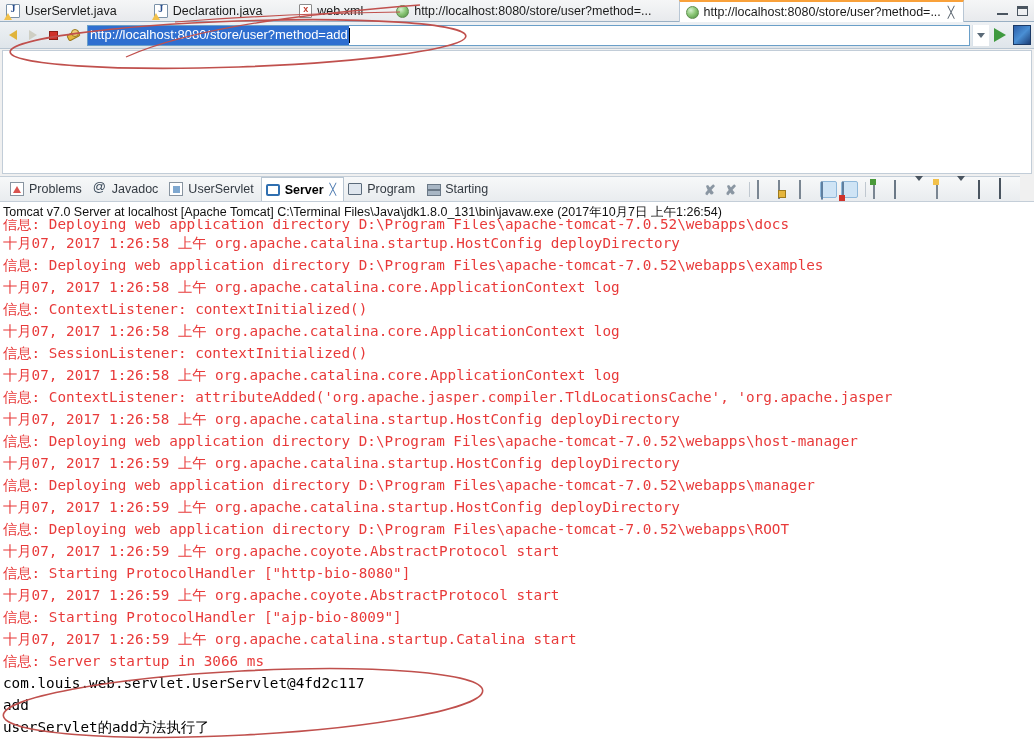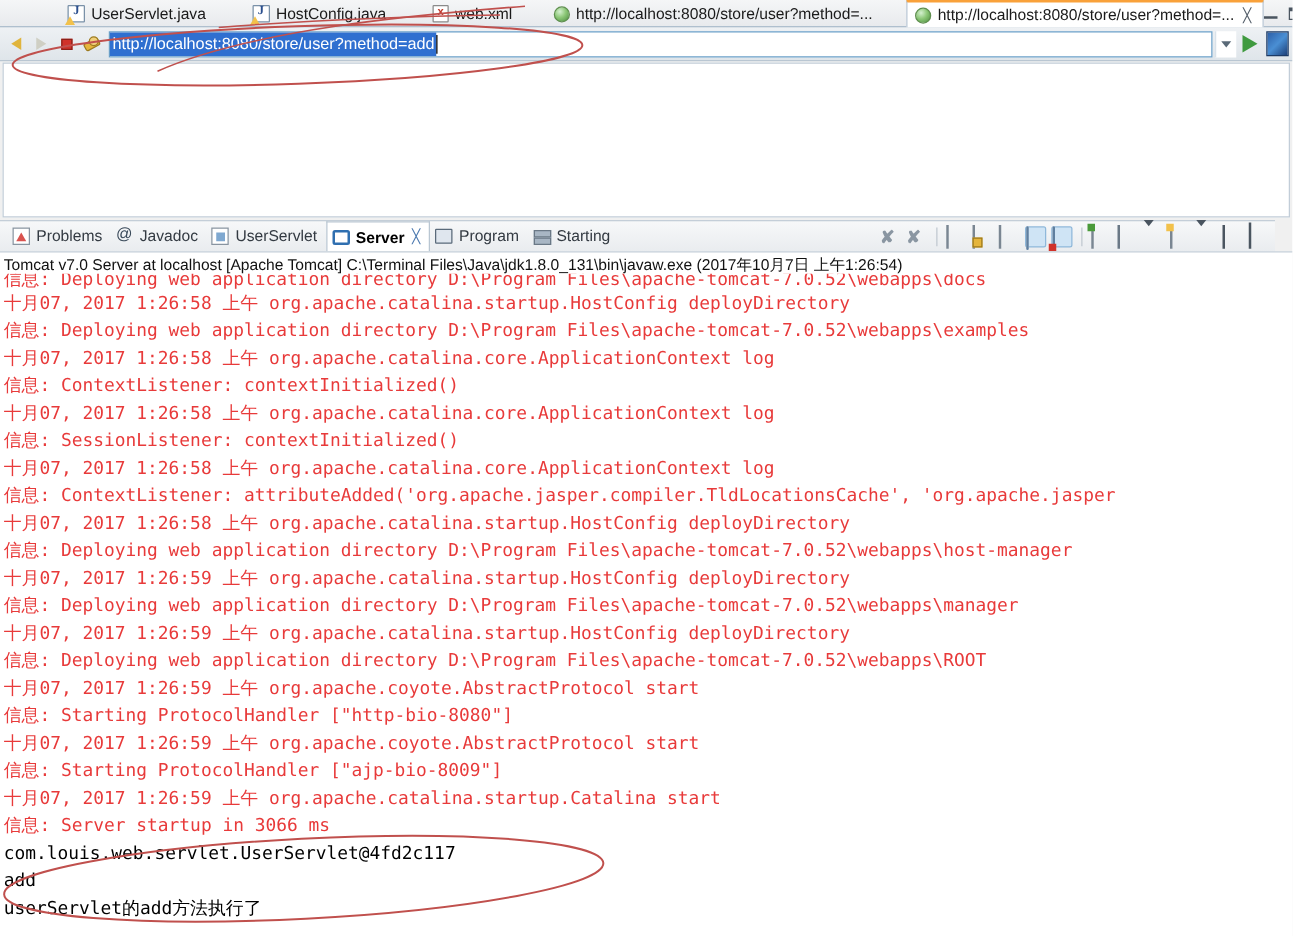--- a/index.html
+++ b/index.html
@@ -15,21 +15,21 @@
     width: 1034px; height: 749px;
     background: #f0f0f0;
   }
 
   
   .tabbar {
     position: absolute; left: 0; top: 0;
     width: 1034px; height: 22px;
     background: linear-gradient(to bottom, #f5f6f7 0%, #e8eaed 100%);
     border-bottom: 1px solid #9ab0c4;
-    display: flex; align-items: stretch; padding-left: 48px;
+    display: flex; align-items: stretch;
   }
   .tab {
     display: flex; align-items: center;
     padding: 0 9px 0 6px;
     height: 22px;
     font-size: 12.5px;
     color: #1a1a1a;
     white-space: nowrap;
     position: relative;
   }
@@ -295,21 +295,21 @@
 
 <div id="app">
 
   <div class="tabbar">
     <div class="tab inactive">
       <span class="ic ic-java"></span>
       <span class="tlabel">UserServlet.java</span>
     </div>
     <div class="tab inactive" style="margin-left:22px;">
       <span class="ic ic-java"></span>
-      <span class="tlabel">HostConfig.java</span>
+      <span class="tlabel">Declaration.java</span>
     </div>
     <div class="tab inactive" style="margin-left:22px;">
       <span class="ic ic-xml"></span>
       <span class="tlabel">web.xml</span>
     </div>
     <div class="tab inactive" style="margin-left:18px;">
       <span class="ic ic-globe"></span>
       <span class="tlabel">http://localhost:8080/store/user?method=...</span>
     </div>
     <div class="tab active" style="margin-left:18px;">

